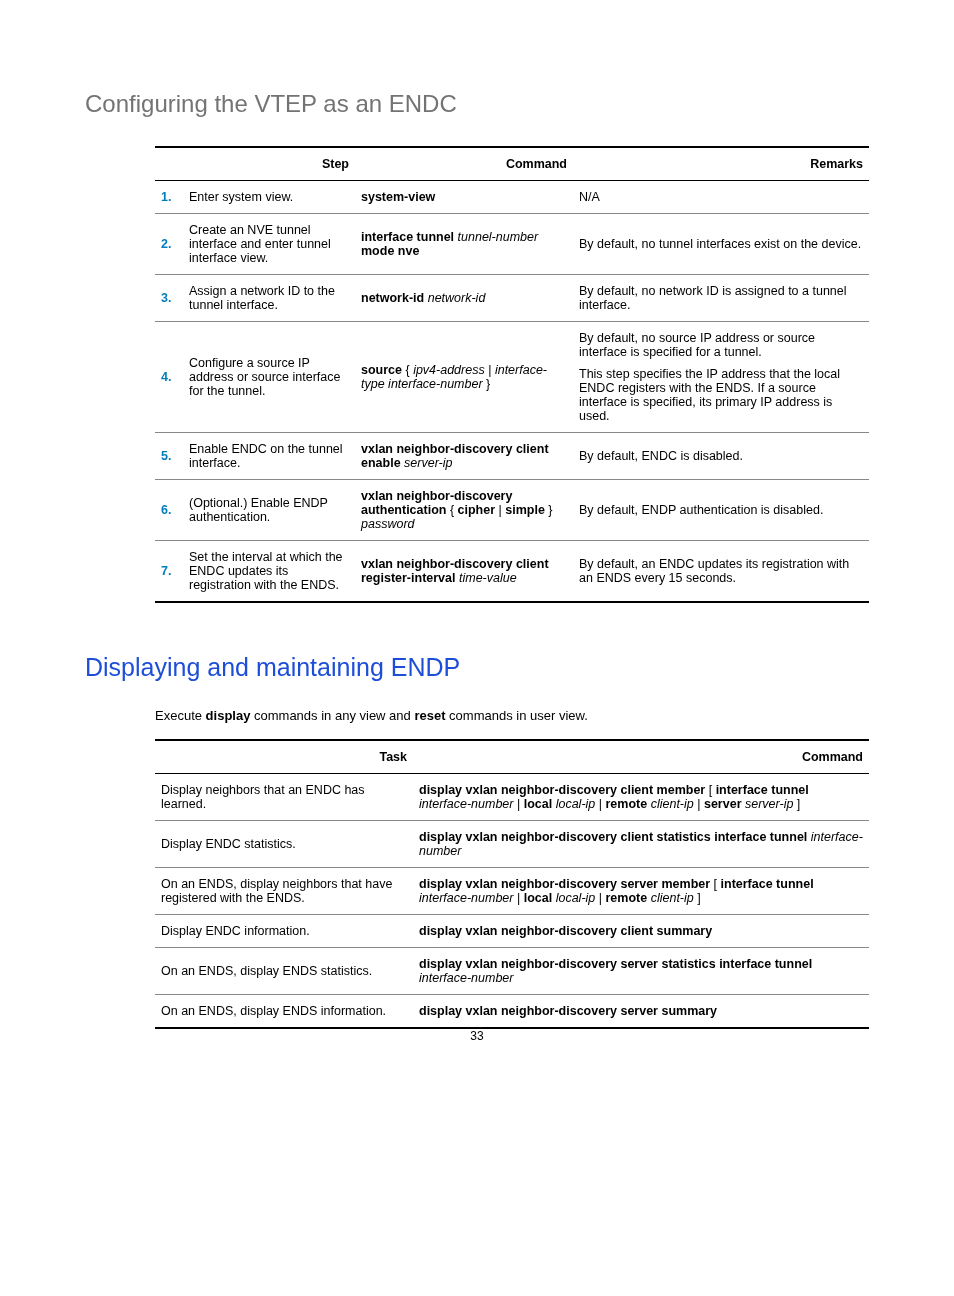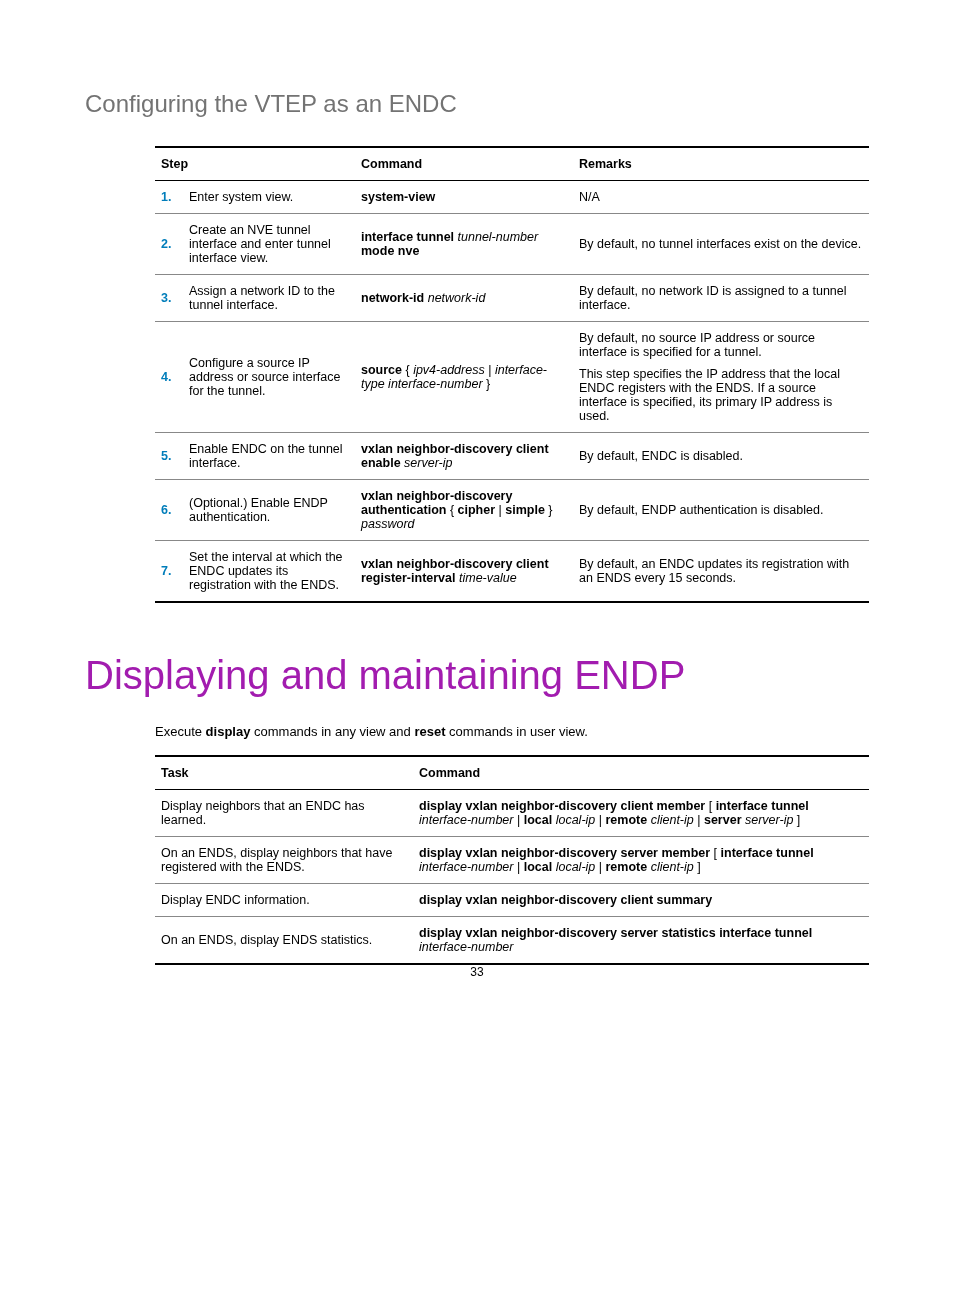--- a/index.html
+++ b/index.html
@@ -11,37 +11,37 @@
       padding: 90px 85px 40px 85px;
     }
     h2 {
       color: #737373;
       font-weight: 300;
       font-size: 24px;
       margin-bottom: 28px;
       font-family: 'Segoe UI Light', 'Helvetica Neue', Arial, sans-serif;
     }
     h1 {
-      color: #a21caf;
+      color: #1d4ed8;
       font-weight: 300;
-      font-size: 40px;
+      font-size: 25px;
       margin-top: 50px;
       margin-bottom: 26px;
       font-family: 'Segoe UI Light', 'Helvetica Neue', Arial, sans-serif;
     }
     .intro { font-size: 13px; margin-left: 70px; margin-bottom: 16px; }
     .intro-b { font-weight: bold; }
     table {
       width: 714px;
       margin-left: 70px;
       border-collapse: collapse;
       font-size: 12.5px;
     }
     thead tr { border-top: 2px solid #000; border-bottom: 1px solid #000; }
-    th { text-align: left; font-weight: bold; padding: 9px 6px; vertical-align: top; margin-left: 45px; }
+    th { text-align: right; font-weight: bold; padding: 9px 6px; vertical-align: top; margin-left: 45px; }
     tbody td { padding: 9px 6px; vertical-align: middle; border-bottom: 1px solid #888; }
     tbody tr:last-child td { border-bottom: 2px solid #000; }
     .stepnum { color: #007dba; font-weight: bold; width: 28px; padding-right: 0; }
     .stepcol { width: 172px; }
     .cmdcol { width: 218px; }
     .cmd-b { font-weight: bold; }
     .cmd-i { font-style: italic; }
     .remcol { }
     .rem-p { margin-bottom: 8px; }
     .rem-p:last-child { margin-bottom: 0; }
@@ -144,27 +144,35 @@
       <th>Task</th>
       <th>Command</th>
     </tr>
   </thead>
   <tbody id="t2-body">
       <tr>
         <td>Display neighbors that an ENDC has learned.</td>
         <td><span class="cmd-b">display vxlan neighbor-discovery client member</span> [ <span class="cmd-b">interface tunnel</span> <span class="cmd-i">interface-number</span> | <span class="cmd-b">local</span> <span class="cmd-i">local-ip</span> | <span class="cmd-b">remote</span> <span class="cmd-i">client-ip</span> | <span class="cmd-b">server</span> <span class="cmd-i">server-ip</span> ]</td>
       </tr>
       <tr>
+        <td>Display ENDC statistics.</td>
+        <td><span class="cmd-b">display vxlan neighbor-discovery client statistics interface tunnel</span> <span class="cmd-i">interface-number</span></td>
+      </tr>
+      <tr>
         <td>On an ENDS, display neighbors that have registered with the ENDS.</td>
         <td><span class="cmd-b">display vxlan neighbor-discovery server member</span> [ <span class="cmd-b">interface tunnel</span> <span class="cmd-i">interface-number</span> | <span class="cmd-b">local</span> <span class="cmd-i">local-ip</span> | <span class="cmd-b">remote</span> <span class="cmd-i">client-ip</span> ]</td>
       </tr>
       <tr>
         <td>Display ENDC information.</td>
         <td><span class="cmd-b">display vxlan neighbor-discovery client summary</span></td>
       </tr>
       <tr>
         <td>On an ENDS, display ENDS statistics.</td>
         <td><span class="cmd-b">display vxlan neighbor-discovery server statistics interface tunnel</span> <span class="cmd-i">interface-number</span></td>
       </tr>
+      <tr>
+        <td>On an ENDS, display ENDS information.</td>
+        <td><span class="cmd-b">display vxlan neighbor-discovery server summary</span></td>
+      </tr>
     </tbody>
 </table>
 
 <p class="page-num">33</p>
 
 </body></html>

